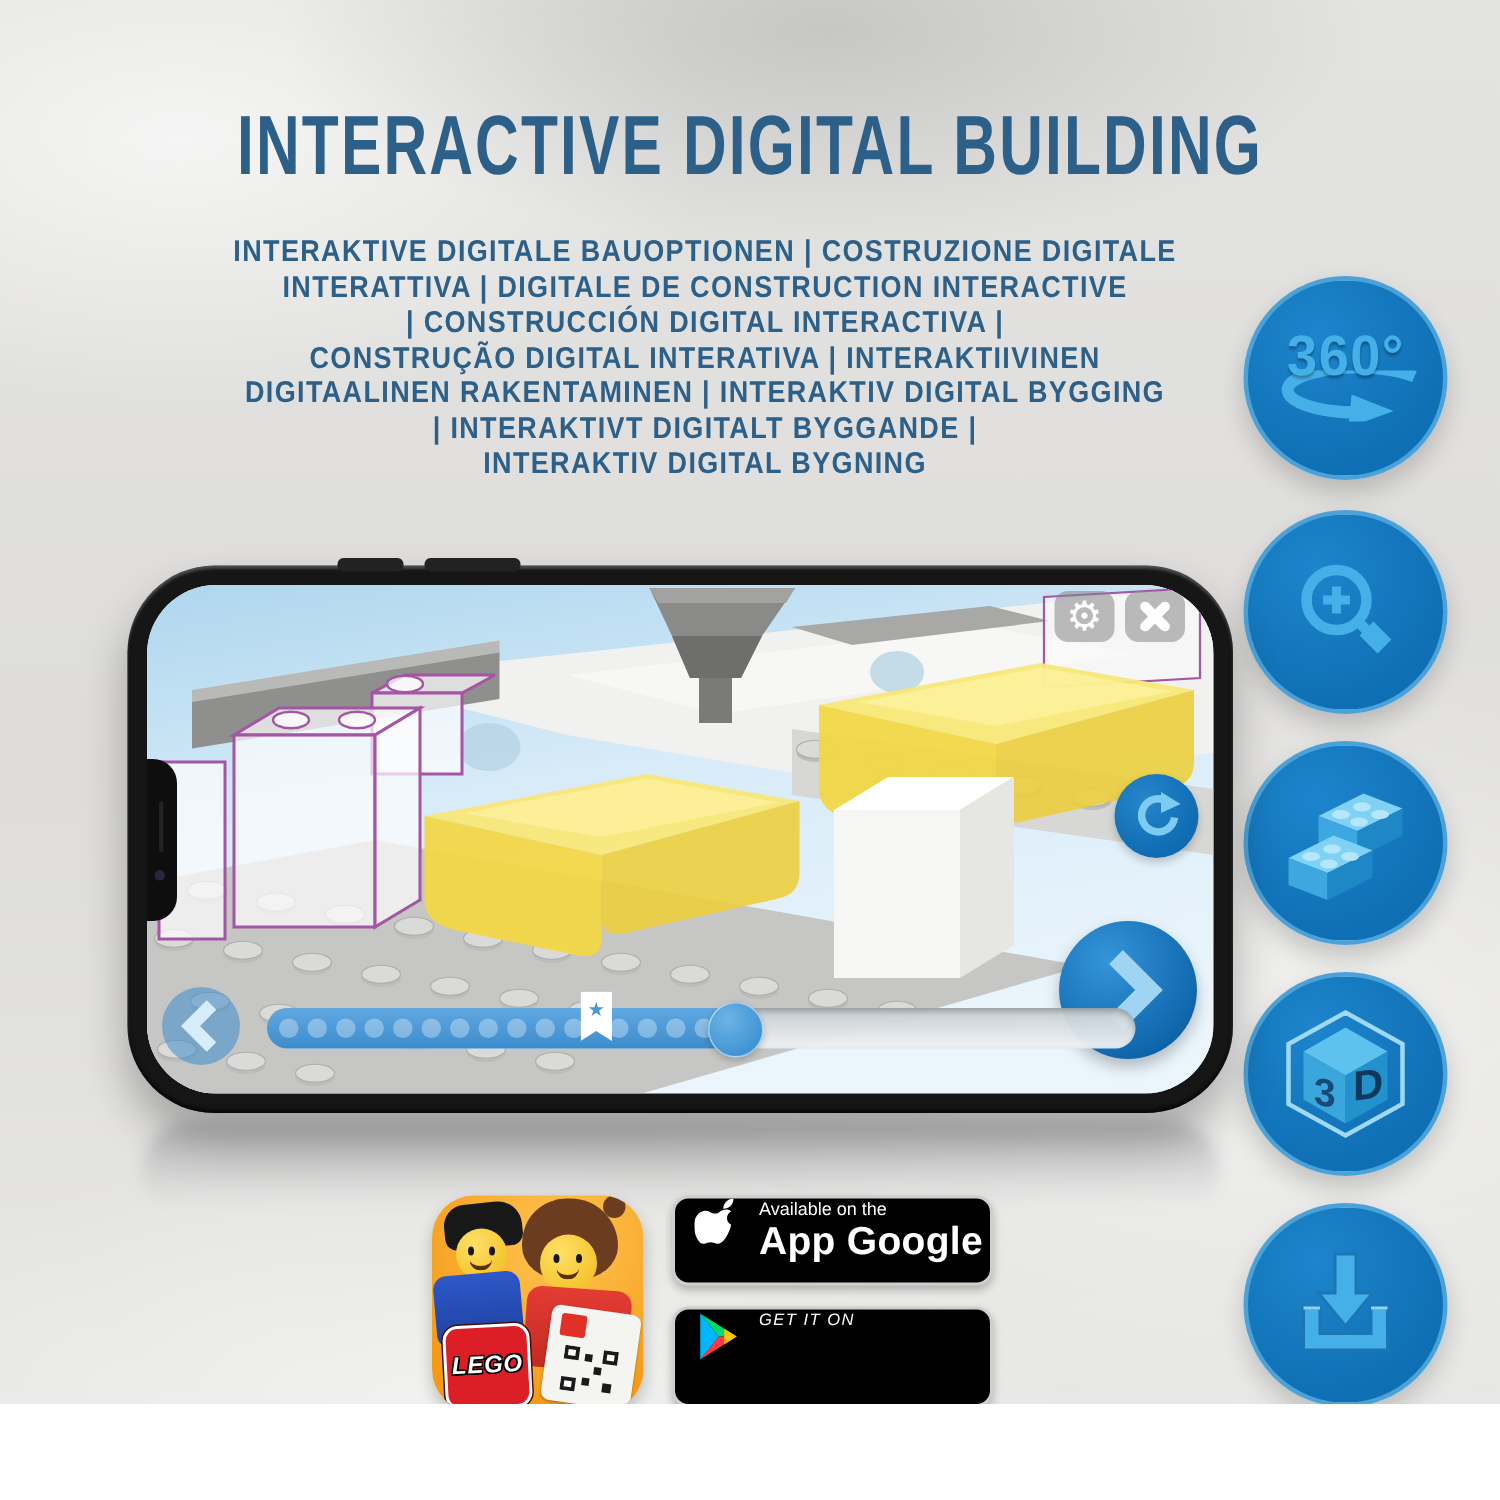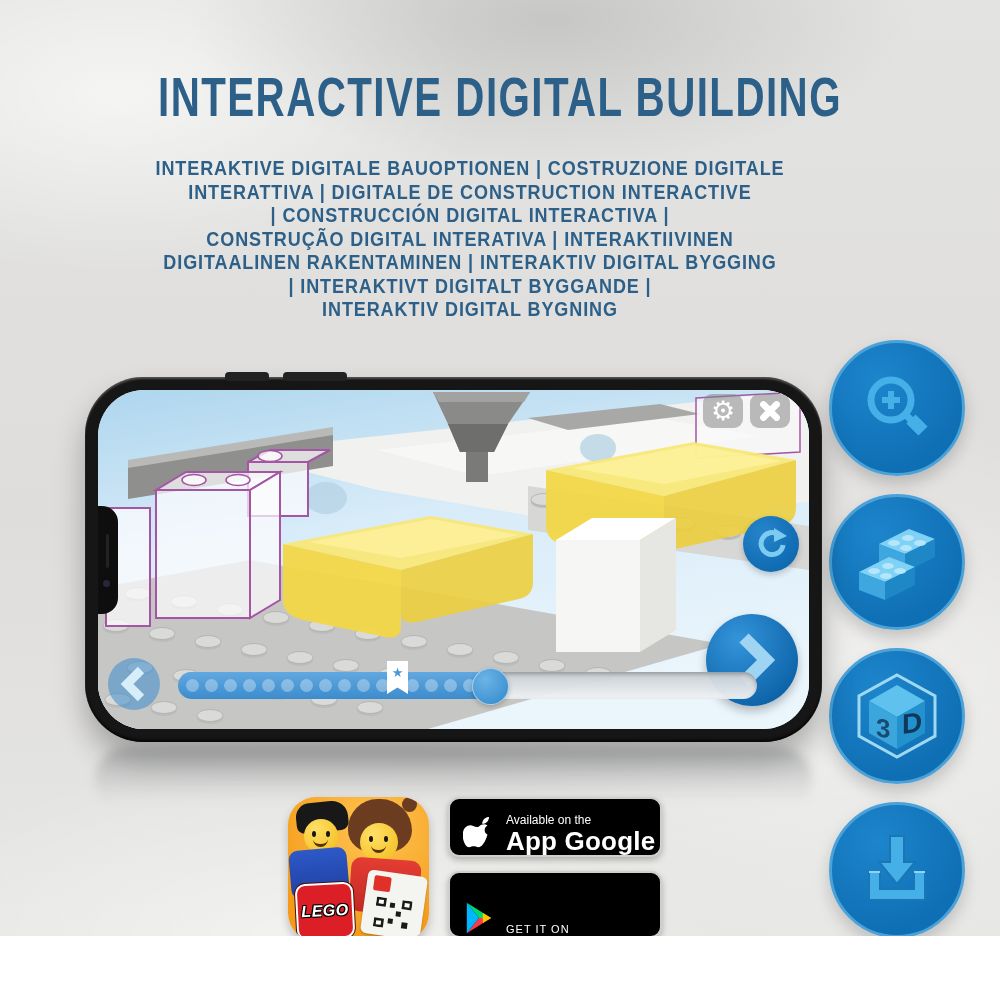--- a/index.html
+++ b/index.html
@@ -72,23 +72,23 @@
   .eye{position:absolute;width:4px;height:6px;border-radius:50%;background:#181818;}
   .smile{position:absolute;width:15px;height:8px;border-radius:0 0 14px 14px;border-bottom:3px solid #5a3200;}
   .booklet{position:absolute;left:76px;top:76px;width:60px;height:64px;background:#f4f4f0;border-radius:6px;transform:rotate(8deg);box-shadow:0 1px 2px rgba(0,0,0,0.3);}
   .booklet .redsq{position:absolute;left:7px;top:5px;width:17px;height:15px;background:#e03028;border-radius:2px;}
   .lego-tile{position:absolute;left:8px;top:86px;width:54px;height:52px;background:#dc1f26;border-radius:10px;
     border:2px solid #fff;box-shadow:0 0 0 1px #40120e;transform:rotate(-3deg);
     display:flex;align-items:center;justify-content:center;}
   .lego-tile span{color:#fff;font-weight:bold;font-style:italic;font-size:16px;letter-spacing:0.5px;
     text-shadow:1px 1px 0 #000,-1px -1px 0 #000,1px -1px 0 #000,-1px 1px 0 #000;}
   .store-badge{position:absolute;left:448px;width:214px;background:#000;border:2px solid #cfcfcd;
-    border-radius:11px;display:flex;align-items:flex-end;box-sizing:border-box;box-shadow:0 3px 6px rgba(0,0,0,0.25);}
+    border-radius:11px;display:flex;align-items:flex-start;box-sizing:border-box;box-shadow:0 3px 6px rgba(0,0,0,0.25);}
   .badge-as{top:797px;height:60px;}
-  .badge-gp{top:871px;height:67px;}
+  .badge-gp{top:871px;height:67px;font-style:italic;}
   .store-badge .blogo{margin-left:13px;flex:0 0 auto;display:flex;}
   .store-badge .btxt{margin-left:11px;color:#fff;display:flex;flex-direction:column;justify-content:center;}
   .badge-tagline{font-size:12px;line-height:14px;}
   .badge-tagline.gp{font-size:11px;letter-spacing:1px;}
   .badge-name{font-size:26px;line-height:28px;font-weight:bold;letter-spacing:0.2px;}
   .badge-reflection{position:absolute;filter:blur(5px);}
   .br1{left:290px;top:954px;width:138px;height:34px;background:linear-gradient(180deg,rgba(160,110,40,0.28),transparent);}
   .br2{left:450px;top:948px;width:210px;height:30px;background:linear-gradient(180deg,rgba(40,40,40,0.3),transparent);}
 </style>
 </head>
@@ -101,20 +101,27 @@
   <div class="subtitle">
     <div>INTERAKTIVE DIGITALE BAUOPTIONEN | COSTRUZIONE DIGITALE</div>
     <div>INTERATTIVA | DIGITALE DE CONSTRUCTION INTERACTIVE</div>
     <div>| CONSTRUCCIÓN DIGITAL INTERACTIVA |</div>
     <div>CONSTRUÇÃO DIGITAL INTERATIVA | INTERAKTIIVINEN</div>
     <div>DIGITAALINEN RAKENTAMINEN | INTERAKTIV DIGITAL BYGGING</div>
     <div>| INTERAKTIVT DIGITALT BYGGANDE |</div>
     <div>INTERAKTIV DIGITAL BYGNING</div>
   </div>
 
+  <div class="fc" style="top:184px;">
+    <span class="fc-360-label">360°</span>
+    <svg width="104" height="34" viewBox="0 0 104 34" style="margin-top:-6px;">
+      <path d="M98,4 A47,15 0 1 0 62,28" fill="none" stroke="#45b0e8" stroke-width="8"></path>
+      <polygon points="56,16 84,27 54,38" fill="#45b0e8"></polygon>
+    </svg>
+  </div>
 
   <div class="fc" style="top:340px;">
     <svg width="76" height="76" viewBox="0 0 76 76">
       <circle cx="32" cy="30" r="20" fill="none" stroke="#45b0e8" stroke-width="7"></circle>
       <path d="M32 21 V39 M23 30 H41" stroke="#45b0e8" stroke-width="6"></path>
       <line x1="46" y1="44" x2="52" y2="50" stroke="#45b0e8" stroke-width="7"></line>
       <line x1="52" y1="49" x2="64" y2="61" stroke="#45b0e8" stroke-width="13"></line>
     </svg>
   </div>
 

